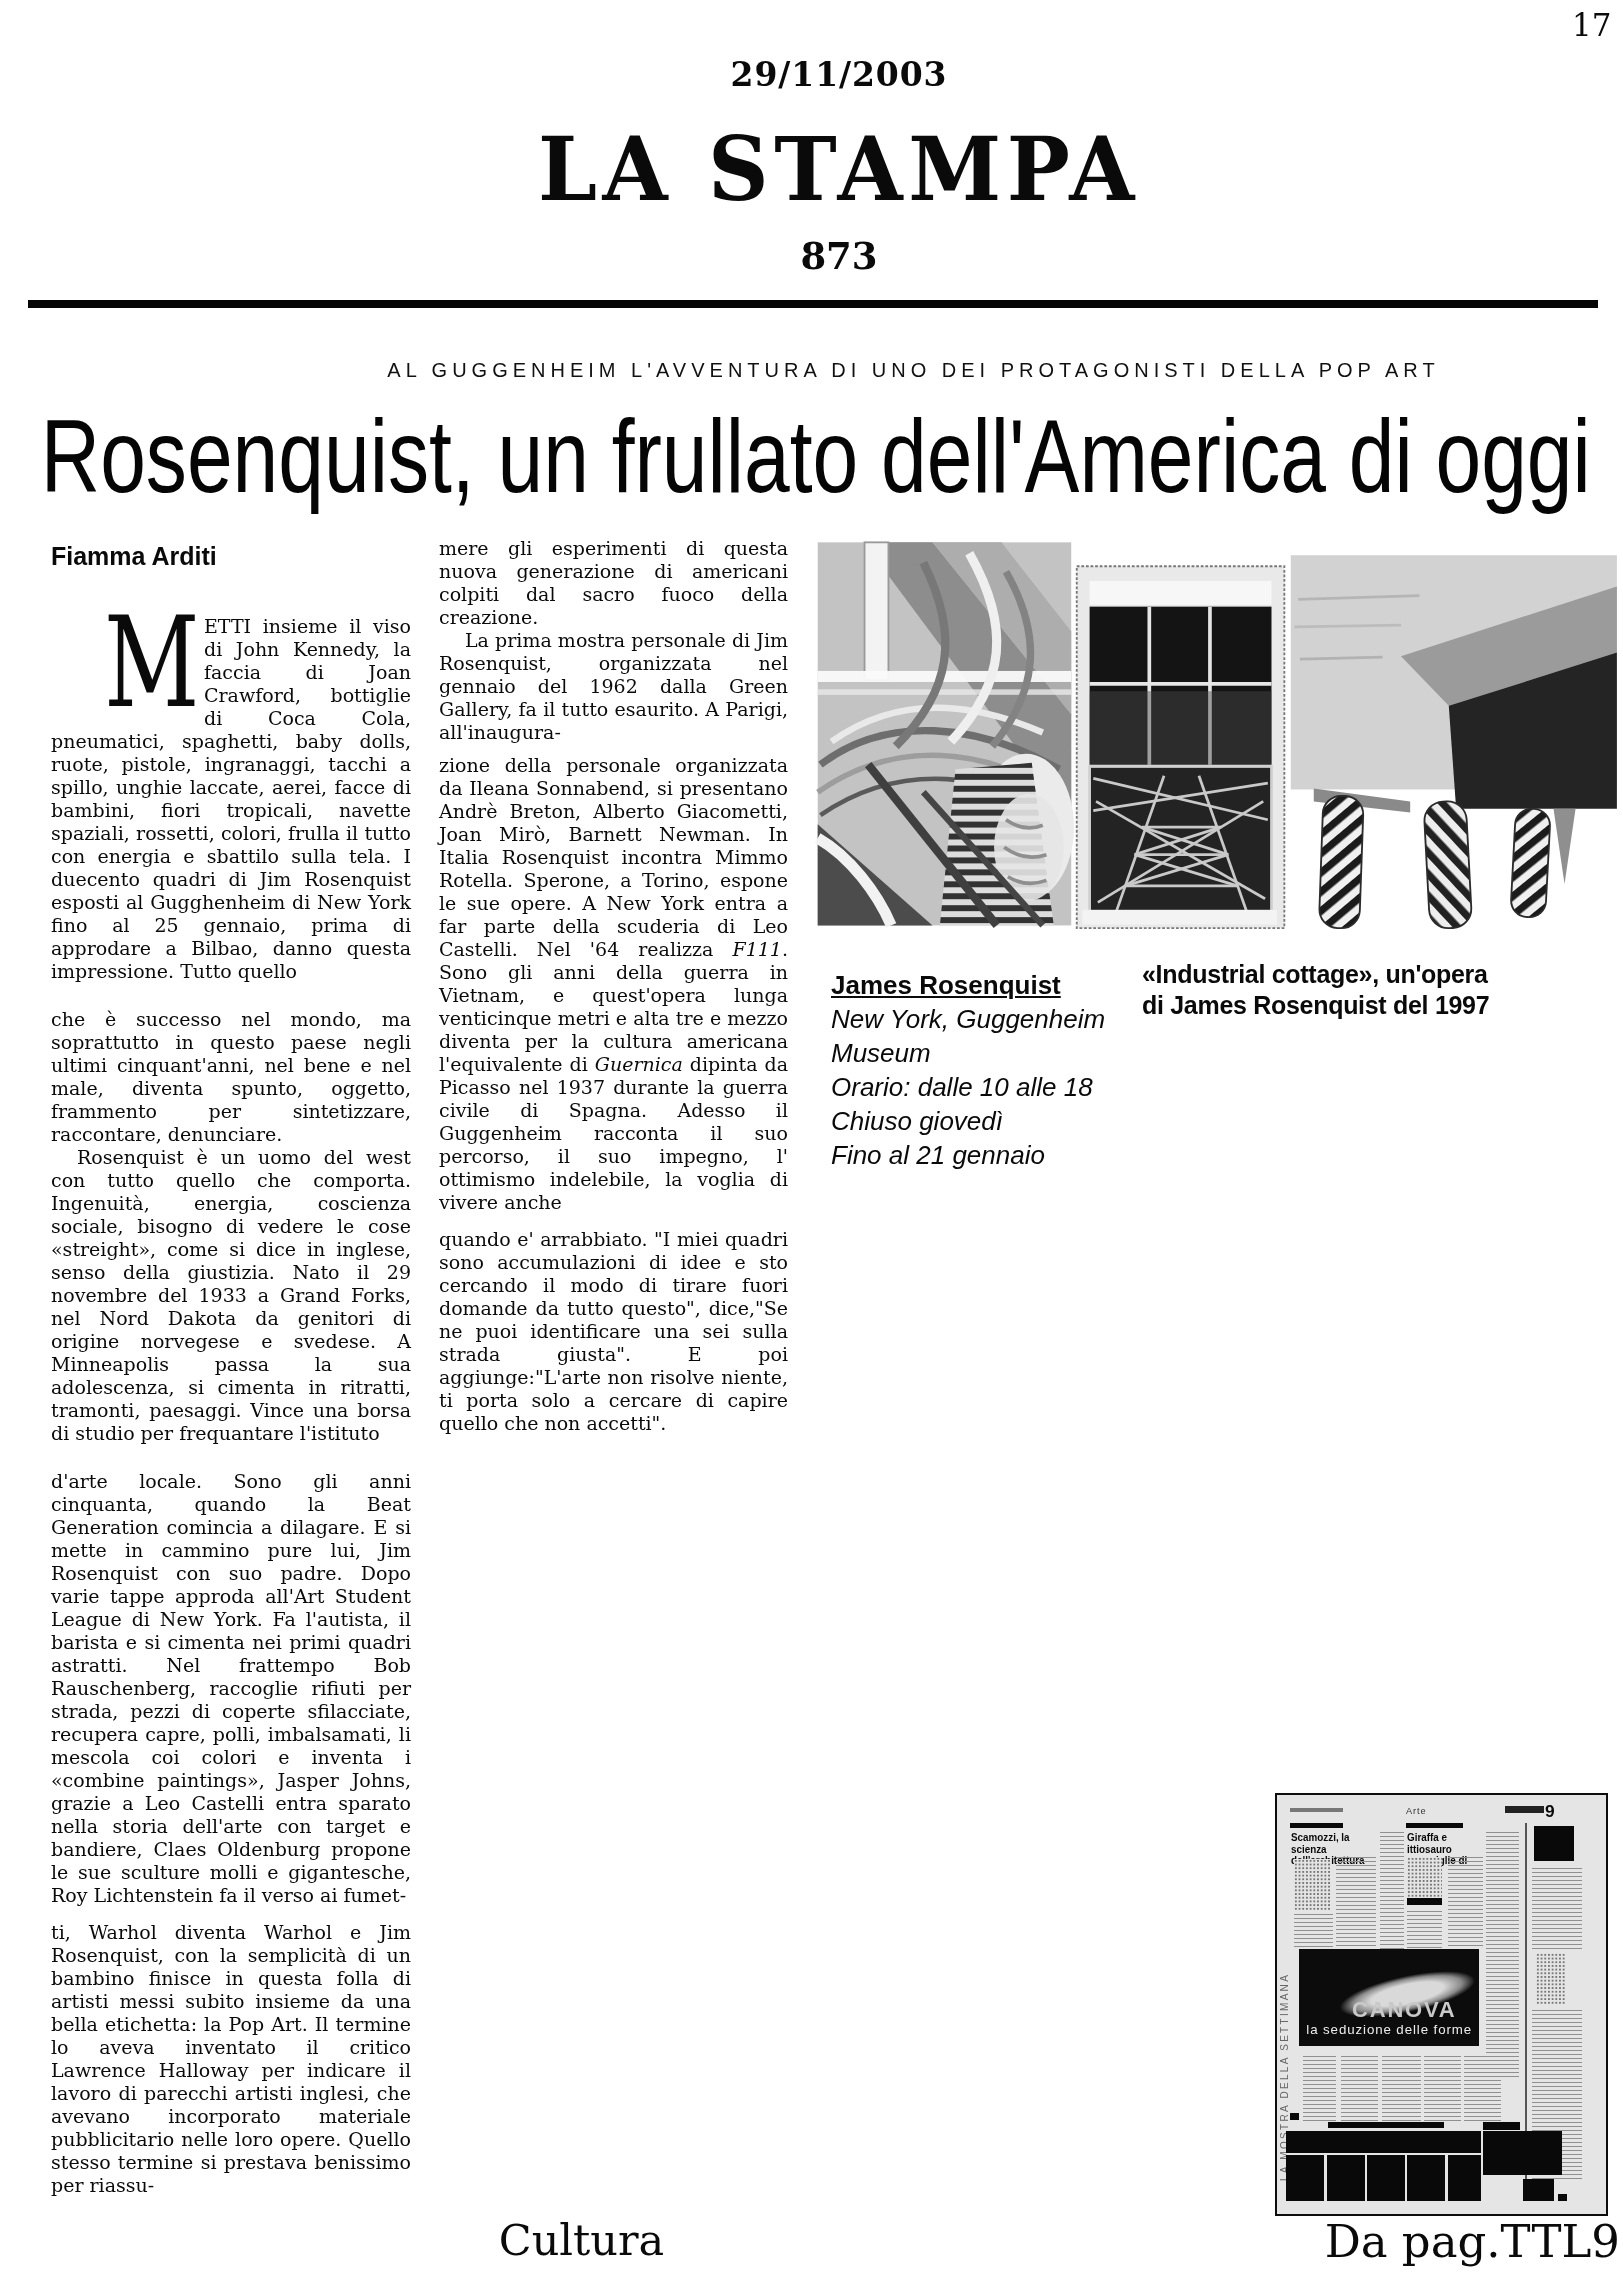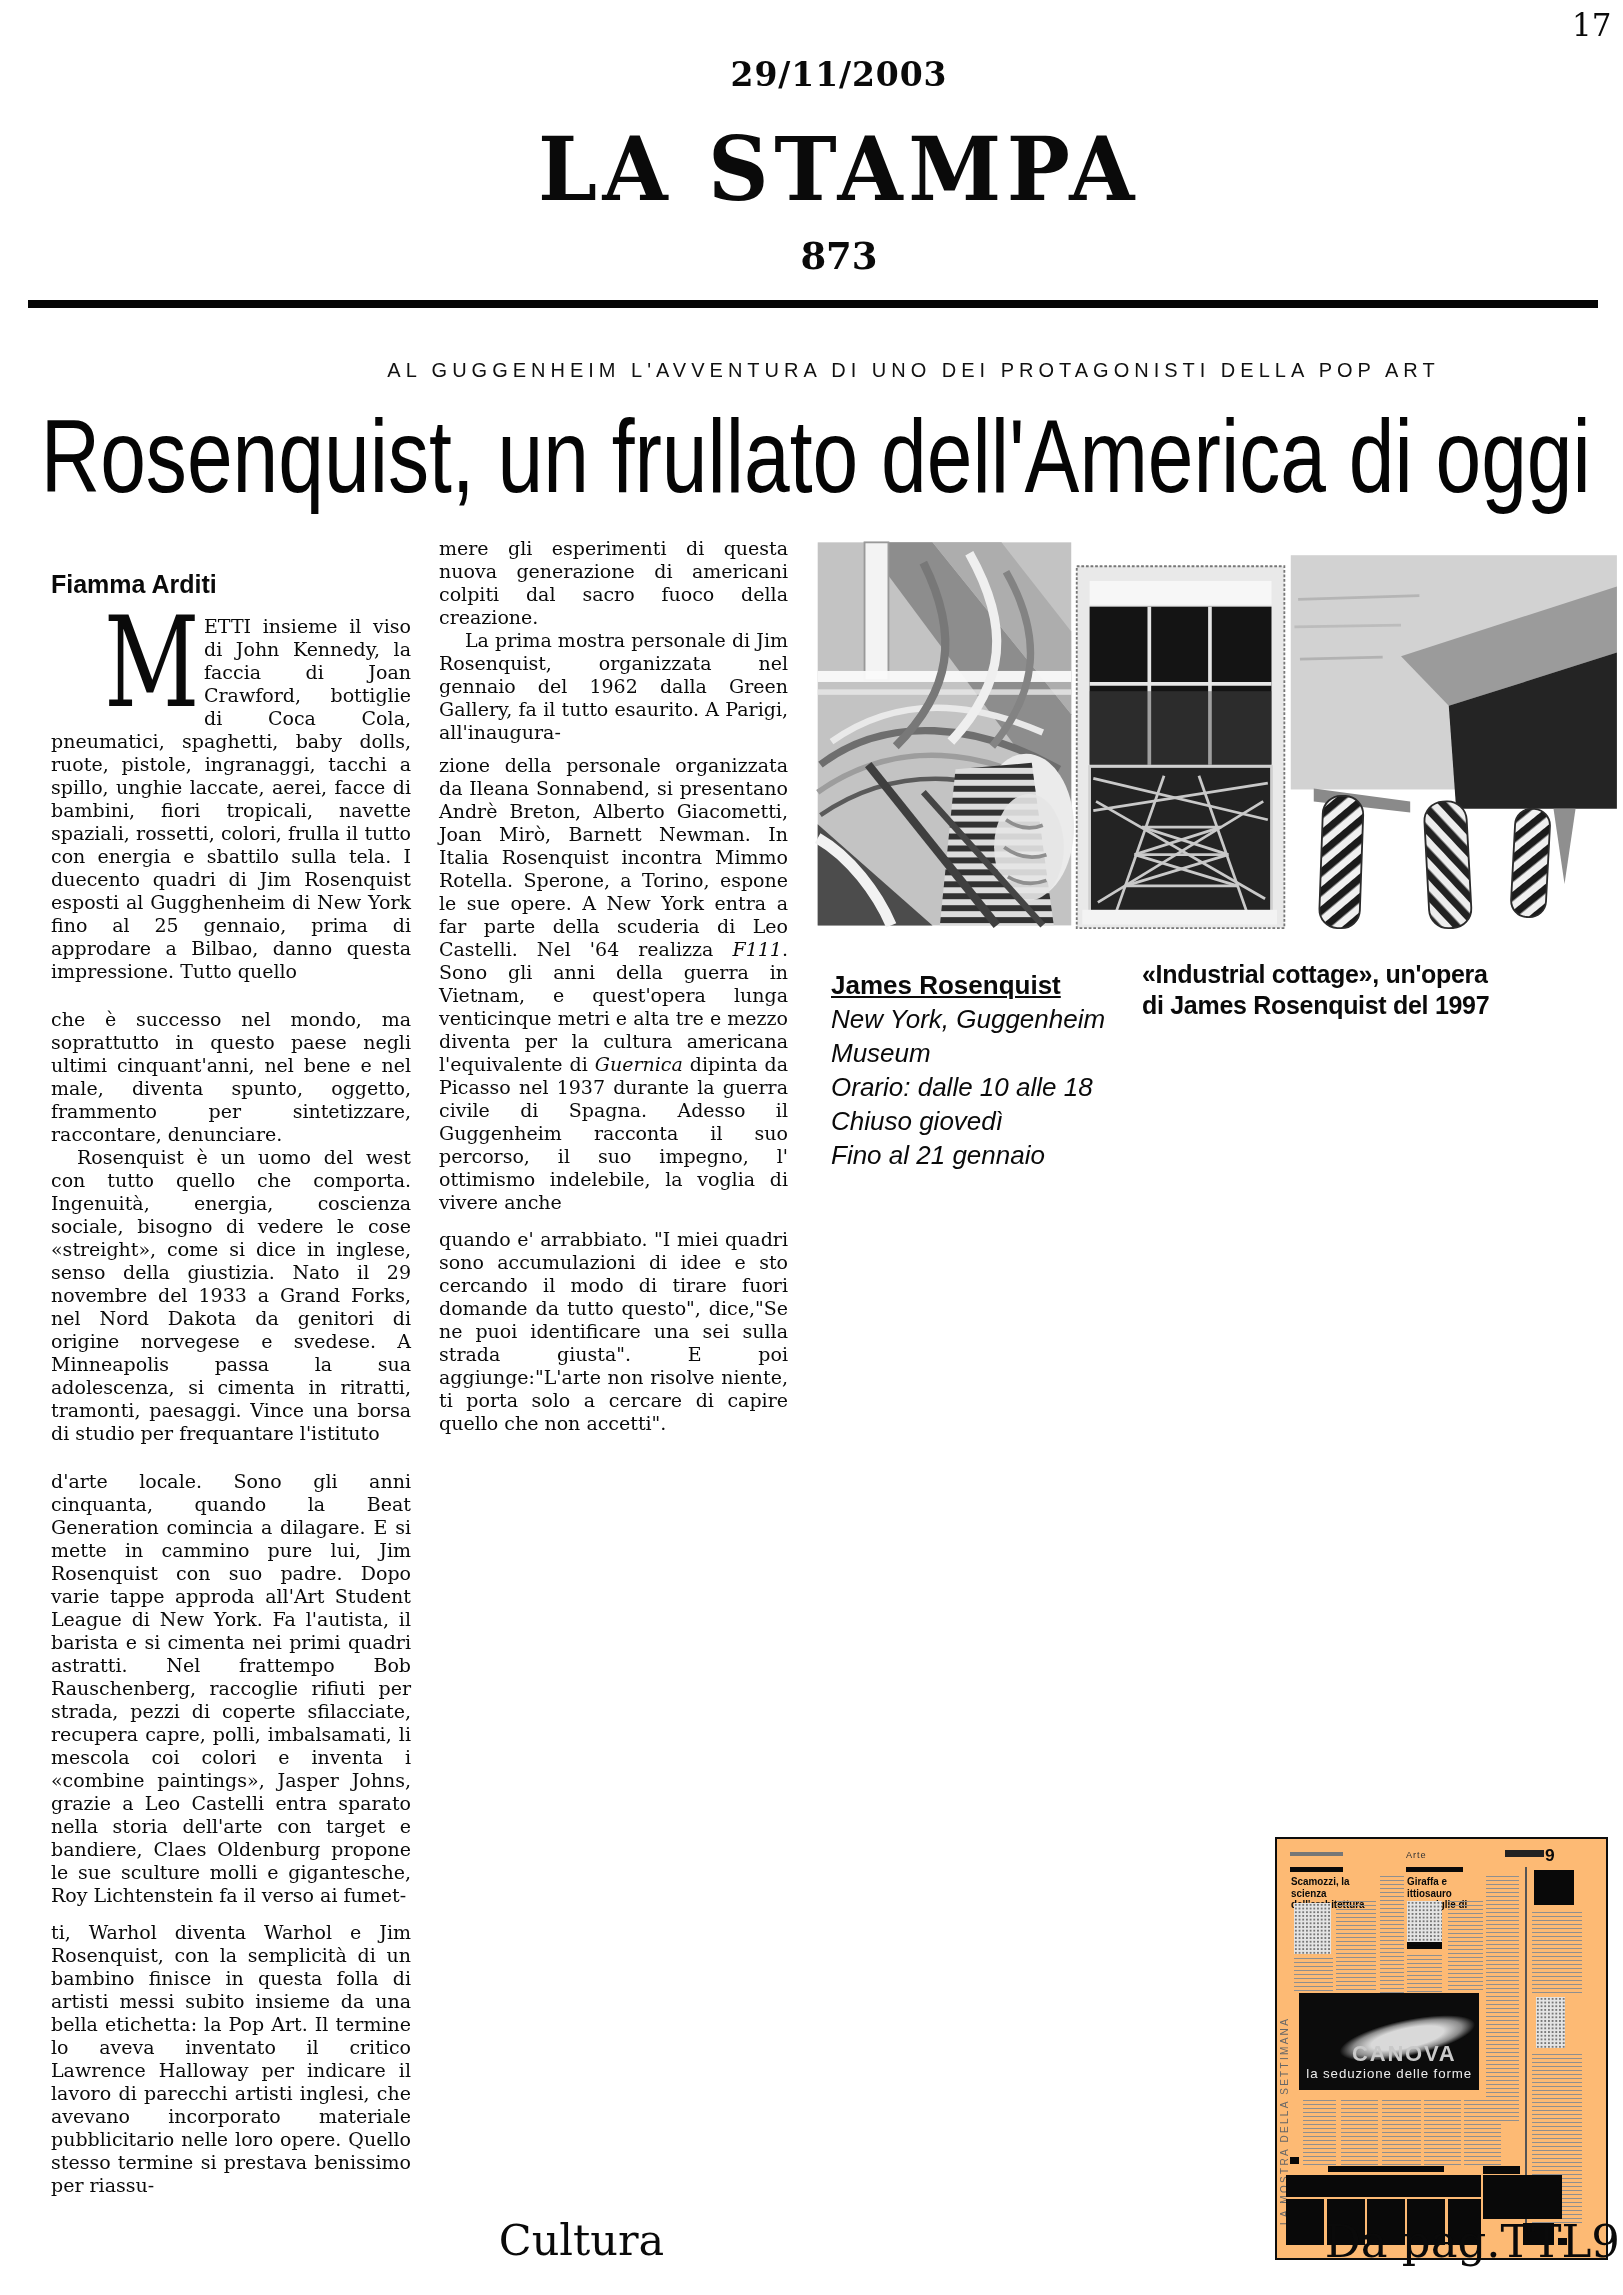--- a/index.html
+++ b/index.html
@@ -11,21 +11,21 @@
   .date{font-size:33px;font-weight:bold;letter-spacing:0.9px;}
   .masthead{margin-top:26px;font-size:84px;font-weight:bold;letter-spacing:5.5px;transform:scaleY(1.04);}
   .edition{margin-top:14.7px;font-size:37px;font-weight:bold;}
   .rule{position:absolute;left:27.5px;top:300px;width:1570px;height:8.3px;background:#060606;}
   
   .kicker{position:absolute;left:358px;top:359px;width:1111px;text-align:center;
           font-family:"Liberation Sans",sans-serif;font-size:20px;letter-spacing:5px;color:#111;}
   .headline-svg{position:absolute;left:39px;top:395px;}
   .headline-svg text{font-family:"Liberation Sans",sans-serif;font-size:113px;fill:#050505;}
   
-  .byline{position:absolute;left:51px;top:570px;font-family:"Liberation Sans",sans-serif;
+  .byline{position:absolute;left:51px;top:542px;font-family:"Liberation Sans",sans-serif;
           font-size:25px;font-weight:bold;}
   .col{position:absolute;text-align:justify;font-size:19px;line-height:23px;hyphens:auto;}
   .col1{left:51px;top:615px;width:360px;}
   .col2{left:439px;top:537px;width:349px;}
   .col p{margin:0;}
   .mt-big{margin-top:25px !important;}
   .mt-med{margin-top:13.8px !important;}
   .mt-sm{margin-top:10px !important;}
   .ind{text-indent:26px;}
   .dropcap{float:left;width:87px;height:92px;margin:1.8px 13px 0 53px;}
@@ -34,22 +34,22 @@
   
   .artwork{position:absolute;left:813px;top:535px;}
   
   .cap-info{position:absolute;left:831px;top:968px;width:317px;
             font-family:"Liberation Sans",sans-serif;font-size:26px;line-height:34px;}
   .cap-info .t{font-weight:bold;text-decoration:underline;}
   .cap-info .i{font-style:italic;}
   .cap-art{position:absolute;left:1142px;top:959px;width:404px;
            font-family:"Liberation Sans",sans-serif;font-size:25px;line-height:31px;font-weight:bold;letter-spacing:-0.3px;}
   
-  .thumb{position:absolute;left:1275px;top:1793px;width:329px;height:419px;background:#fdba74;
-         border:2.8px solid #0d0d0d;font-family:"Liberation Sans",sans-serif;margin-top:44px;}
+  .thumb{position:absolute;left:1275px;top:1793px;width:329px;height:419px;background:#e5e5e5;
+         border:2.8px solid #0d0d0d;font-family:"Liberation Sans",sans-serif;}
   .thumb *{position:absolute;}
   .t-arte{left:129px;top:11px;font-size:9.2px;color:#333;letter-spacing:0.9px;}
   .t-pn{left:268px;top:5.5px;font-size:17.4px;font-weight:bold;}
   .t-pnbar{left:228px;top:11px;width:39px;height:7.3px;background:#222;}
   .t-topline{left:13px;top:13px;width:53px;height:3.7px;background:#777;}
   .bar{background:#090909;}
   .hl{font-size:10.6px;font-weight:bold;line-height:11.5px;transform:scaleX(.93);transform-origin:left top;}
   .ft{background:repeating-linear-gradient(to bottom,#8f8f8f 0 1.5px,rgba(0,0,0,0) 1.5px 4px);}
   .noise{background:radial-gradient(#777 0.9px, rgba(0,0,0,0) 1px);background-size:3.7px 3.7px;background-color:#e4e4e4;}
   .vlabel{left:1.8px;top:386px;transform:rotate(-90deg);transform-origin:0 0;white-space:nowrap;

